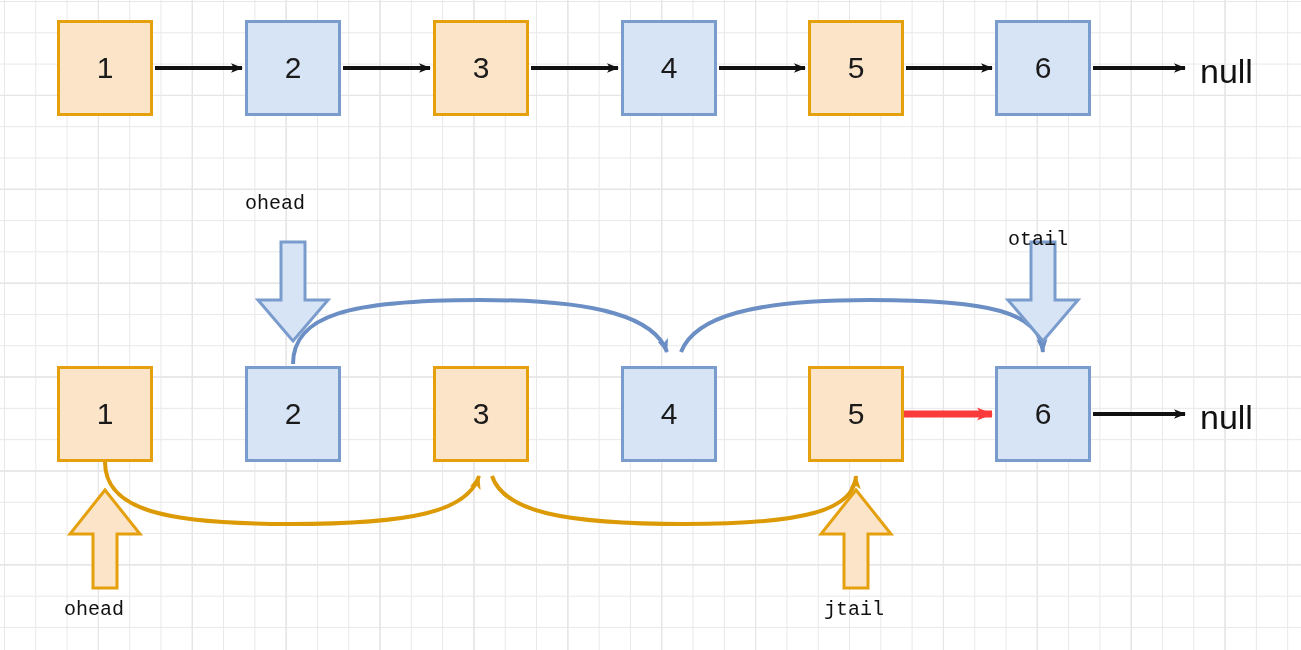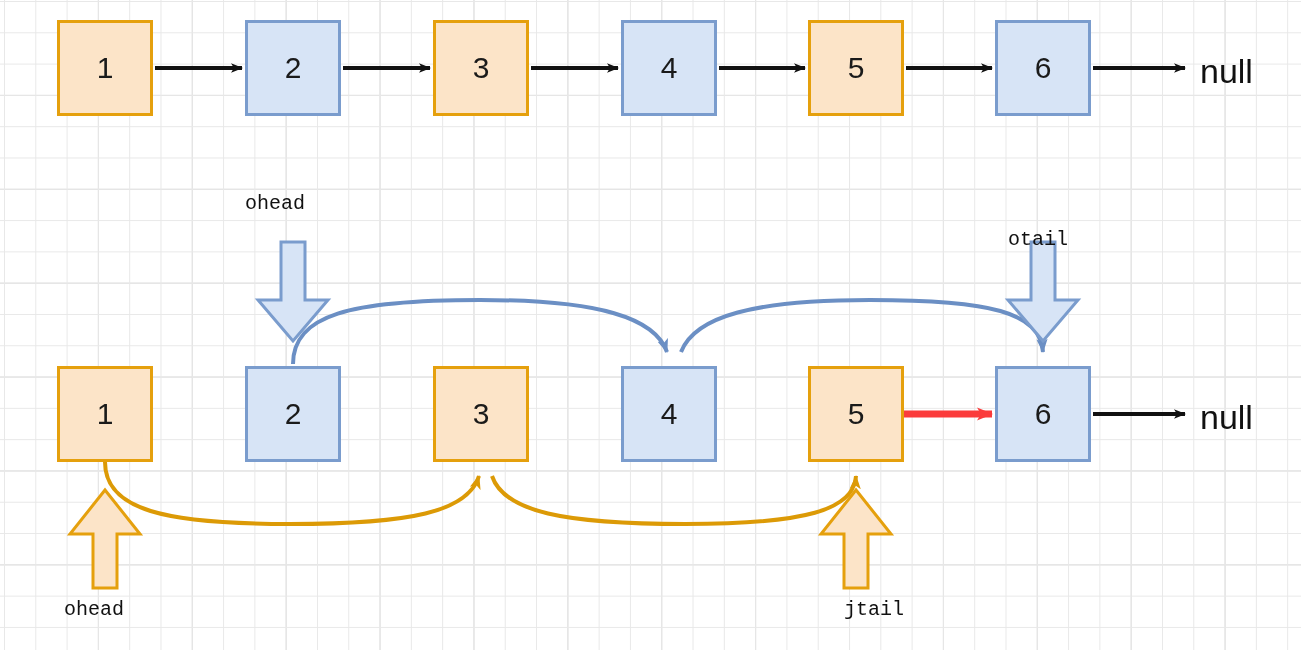--- a/index.html
+++ b/index.html
@@ -137,15 +137,15 @@
   <div class="node blue" style="left:245px; top:366px;">2</div>
   <div class="node orange" style="left:433px; top:366px;">3</div>
   <div class="node blue" style="left:621px; top:366px;">4</div>
   <div class="node orange" style="left:808px; top:366px;">5</div>
   <div class="node blue" style="left:995px; top:366px;">6</div>
   <div class="null-label" style="left:1200px; top:398px;">null</div>
 
   <div class="ptr-label" style="left:245px;  top:192px;">ohead</div>
   <div class="ptr-label" style="left:1008px; top:184px;margin-top:44px;">otail</div>
   <div class="ptr-label" style="left:64px;   top:598px;">ohead</div>
-  <div class="ptr-label" style="left:844px;  top:598px;text-align:center;">jtail</div>
+  <div class="ptr-label" style="left:824px;  top:598px;text-align:center;">jtail</div>
 
 </div>
 
 </body></html>

